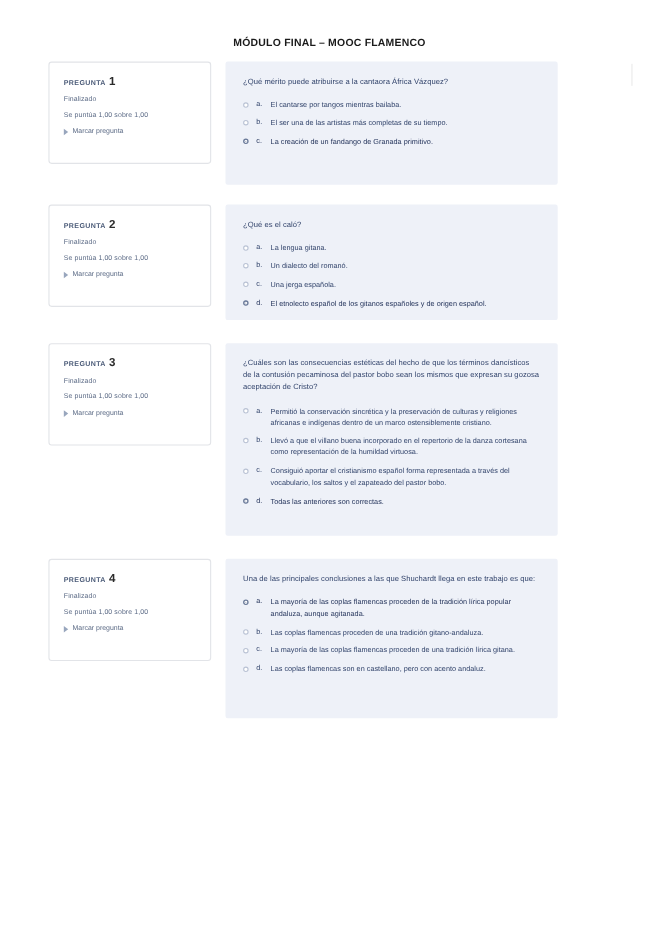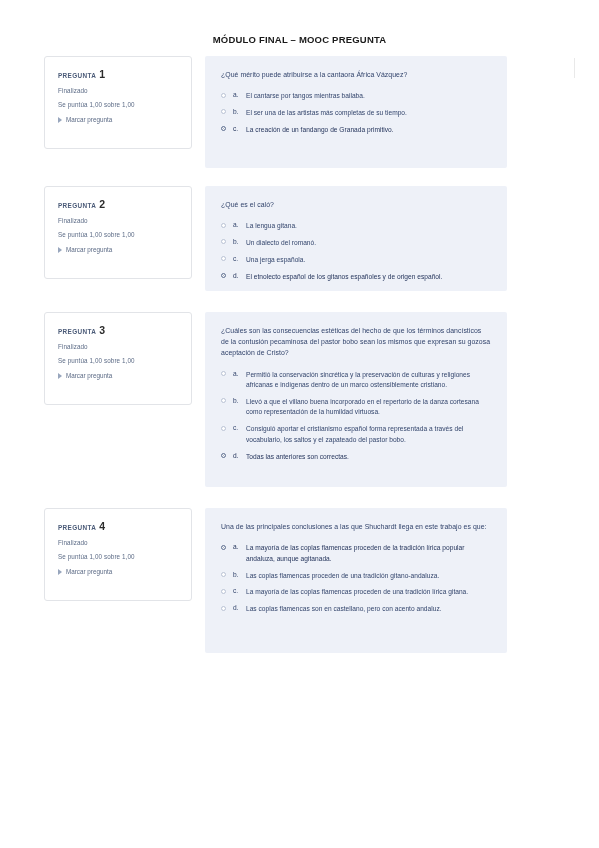--- a/index.html
+++ b/index.html
@@ -58,21 +58,21 @@
 
   .edge-mark{
     position:absolute;right:24px;top:58px;width:1px;height:20px;background:#e9e9e9;
   }
 </style>
 </head>
 <body>
 
 <div class="page">
 
-  <div class="doc-title">MÓDULO FINAL – MOOC PREGUNTA</div>
+  <div class="doc-title">MÓDULO FINAL – MOOC FLAMENCO</div>
 
   <div class="edge-mark"></div>
 
   <div class="qblock" style="left:44px;top:56px;width:463px;">
     <div class="info-card" style="height:93px;">
       <div class="info-head">
         <span>PREGUNTA</span><span class="qnum">1</span>
       </div>
       <div class="info-line">Finalizado</div>
       <div class="info-line">Se puntúa 1,00 sobre 1,00</div>

